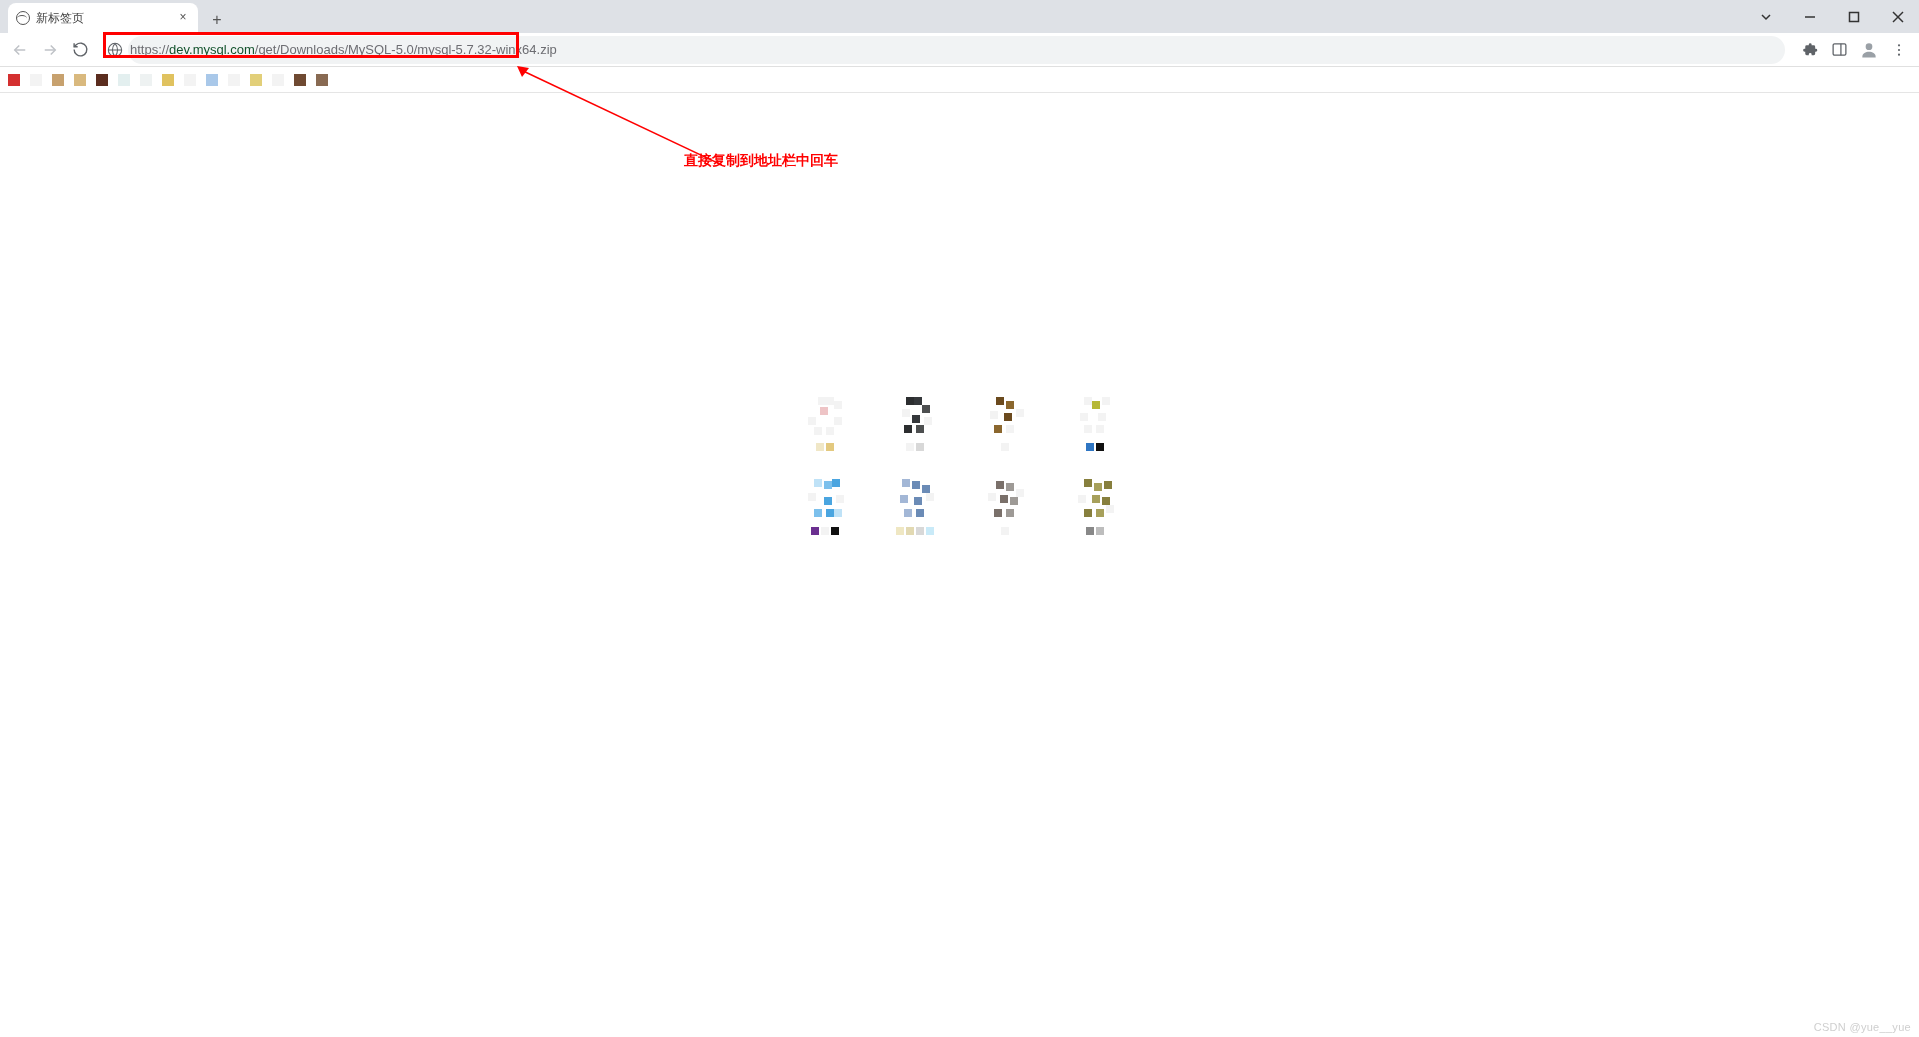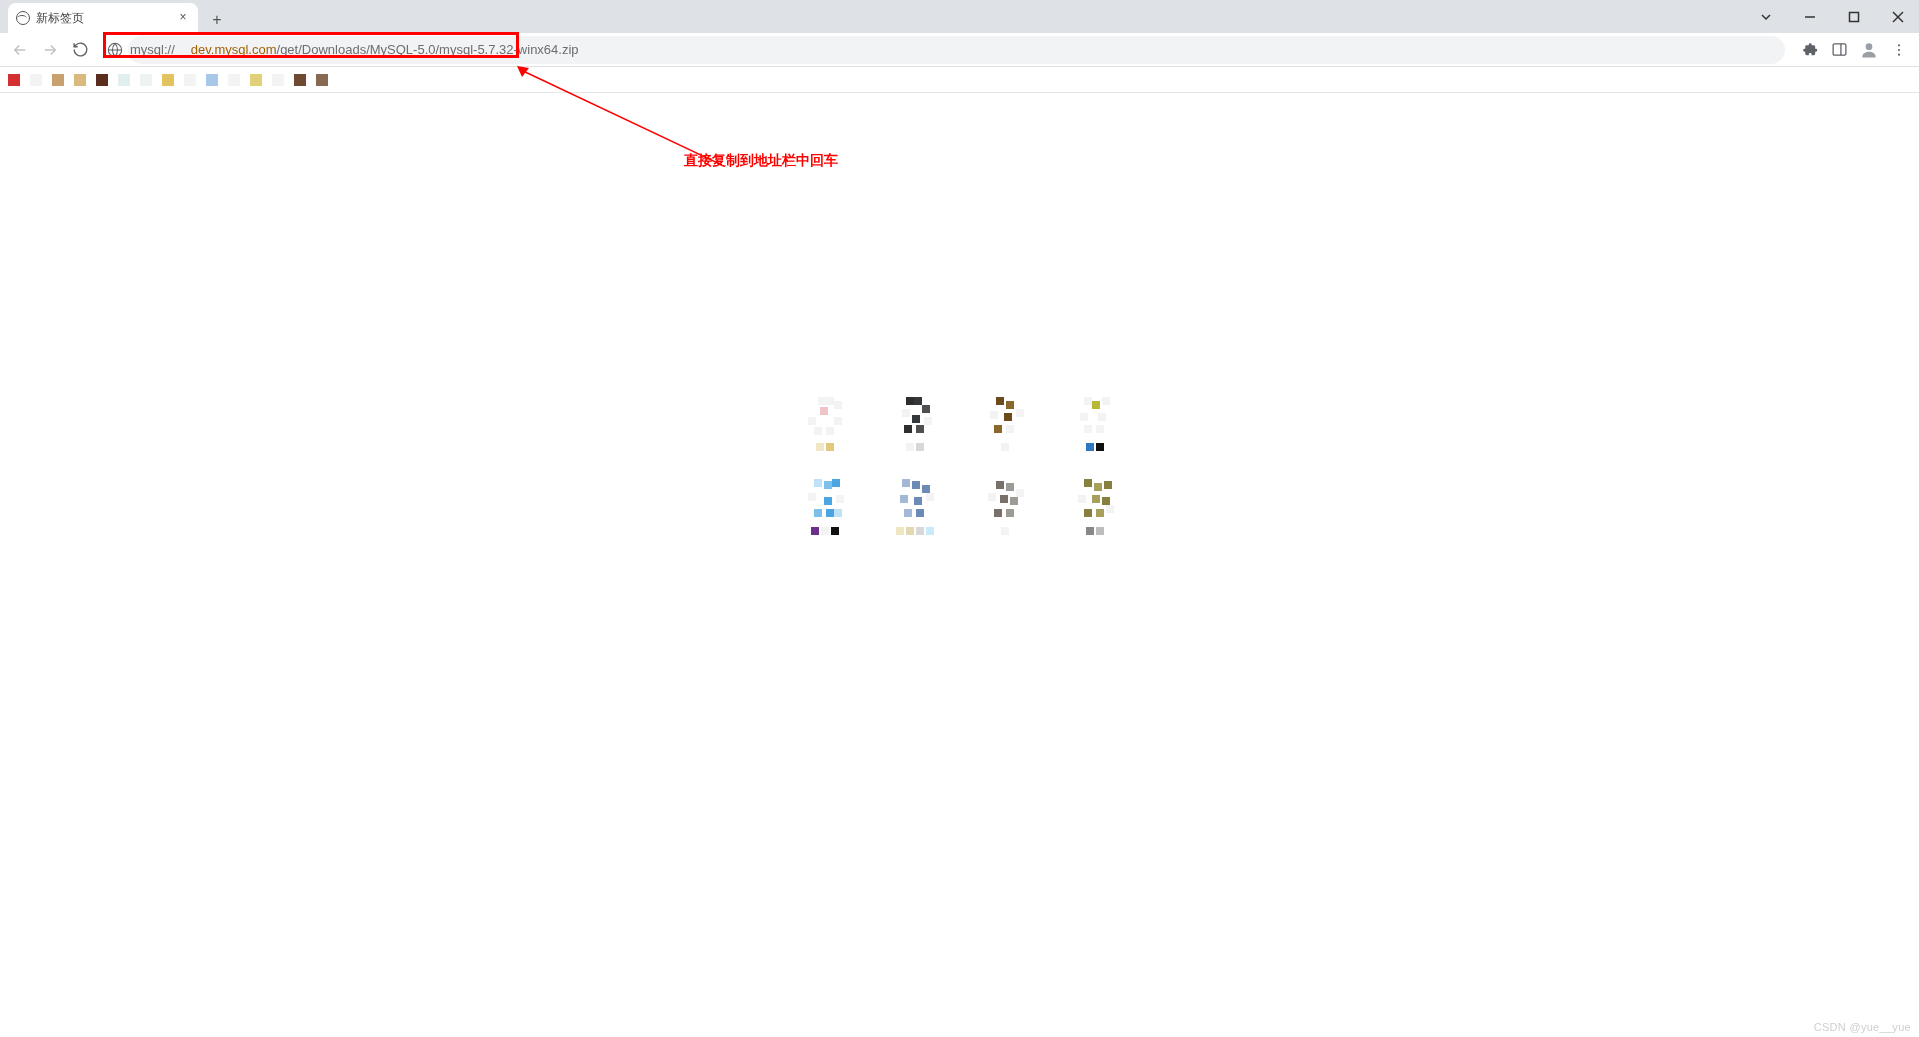--- a/index.html
+++ b/index.html
@@ -21,21 +21,21 @@
 
   
   .toolbar { height: 34px; background: #fff; border-bottom: 1px solid #e0e0e0; display: flex; align-items: center; gap: 2px; padding: 0 6px 0 6px; }
   .nav-btn { width: 28px; height: 28px; display: flex; align-items: center; justify-content: center; color: #5f6368; cursor: pointer; border-radius: 50%; }
   .nav-btn.disabled { color: #bfc2c7; }
 
   .omnibox-wrap { position: relative; flex: 1; display: flex; align-items: center; margin-left:6px; }
   .site-info { width: 26px; height: 26px; display: flex; align-items: center; justify-content: center; color: #5f6368; cursor: pointer; }
   .omnibox { flex: 1; height: 28px; background: #f1f3f4; border-radius: 14px; display: flex; align-items: center; padding: 0 10px 0 2px; font-size: 13px; color: #6d6d72; }
   .omnibox-text { white-space: nowrap; }
-  .omnibox-text .host { color: #a16207; margin-left: 16px; }
+  .omnibox-text .host { color: #14532d; }
 
   .tb-right { display: flex; align-items: center; gap: 2px; margin-left: 8px; }
 
   
   .red-box { position: absolute; left: 1px; top: -4px; width: 416px; height: 26px; border: 3px solid #ff0000; pointer-events: none; }
 
   
   .bookmarks-bar { height: 26px; background: #fff; border-bottom: 1px solid #e5e5e5; display: flex; align-items: center; gap: 10px; padding-left: 8px; }
   .bm { width: 12px; height: 12px; }
 
@@ -163,21 +163,21 @@
   <div class="omnibox-wrap">
     <div class="site-info">
       <svg width="16" height="16" viewBox="0 0 24 24" fill="none" stroke="currentColor" stroke-width="1.6">
           <circle cx="12" cy="12" r="10"></circle>
           <path d="M2 12h20"></path>
           <path d="M12 2a15 15 0 0 1 0 20"></path>
           <path d="M12 2a15 15 0 0 0 0 20"></path>
         </svg>
     </div>
     <div class="omnibox">
-      <span class="omnibox-text"><span>mysql://</span><span class="host">dev.mysql.com</span><span>/get/Downloads/MySQL-5.0/mysql-5.7.32-winx64.zip</span></span>
+      <span class="omnibox-text"><span>https://</span><span class="host">dev.mysql.com</span><span>/get/Downloads/MySQL-5.0/mysql-5.7.32-winx64.zip</span></span>
     </div>
     <div class="red-box"></div>
   </div>
 
   <div class="tb-right">
     <div class="nav-btn">
       <svg width="17" height="17" viewBox="0 0 24 24" fill="currentColor">
           <path d="M20 11V8a2 2 0 0 0-2-2h-3V5a2 2 0 0 0-4 0v1H8a2 2 0 0 0-2 2v3H5a2 2 0 0 0 0 4h1v3a2 2 0 0 0 2 2h3v-1a2 2 0 0 1 4 0v1h3a2 2 0 0 0 2-2v-3h1a2 2 0 0 0 0-4h-1z"></path>
         </svg>
     </div>

